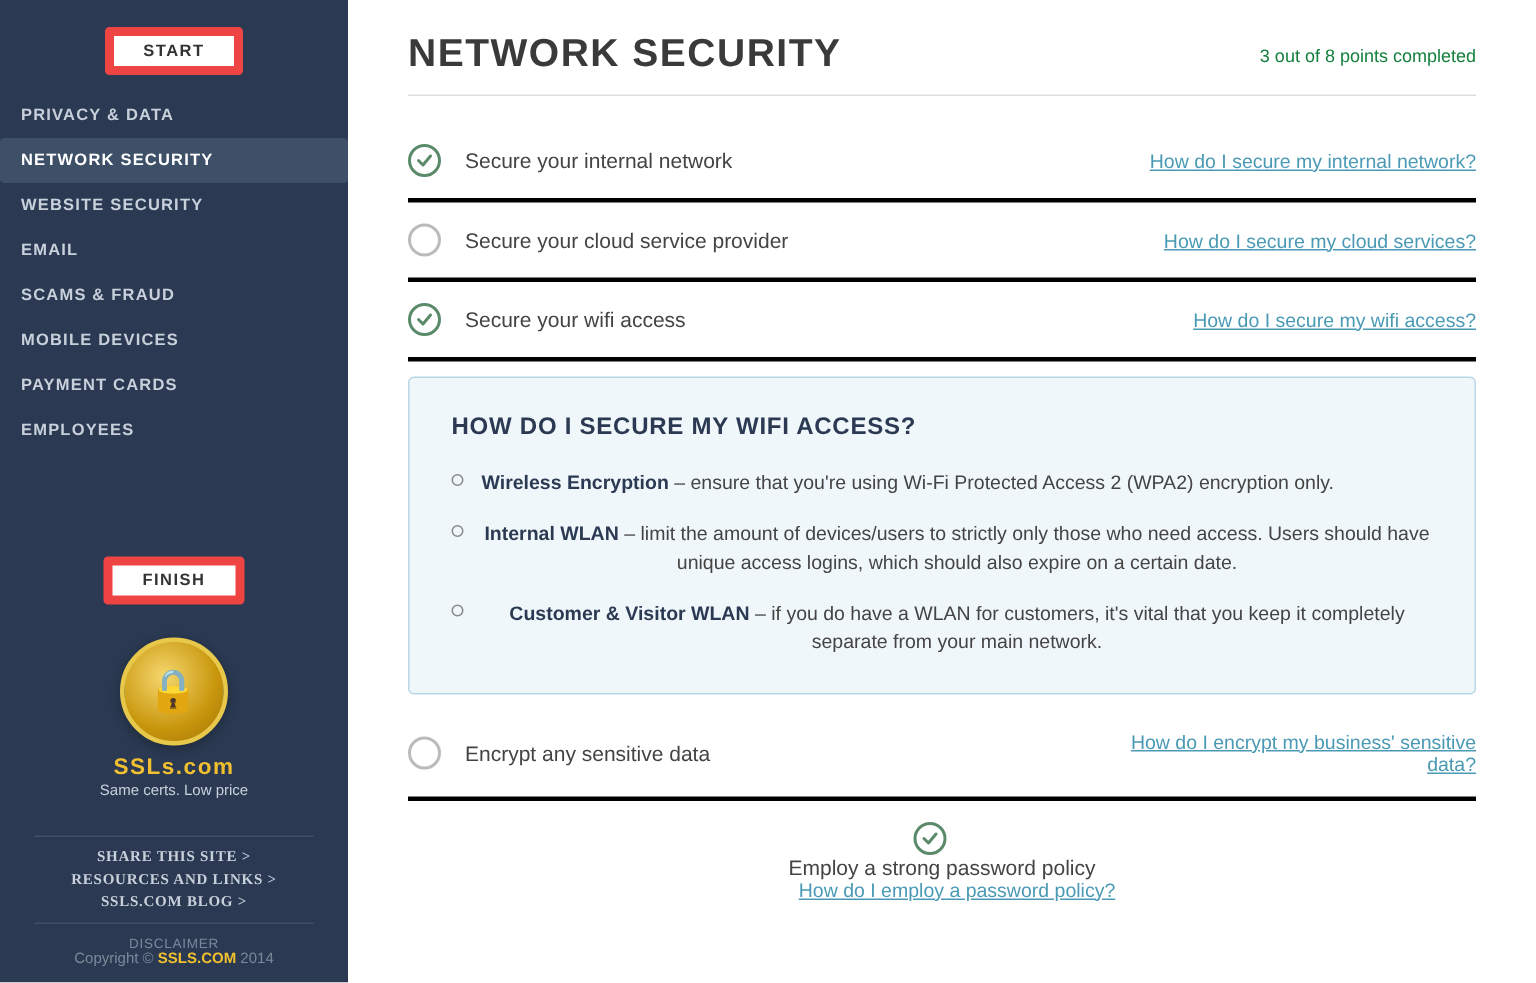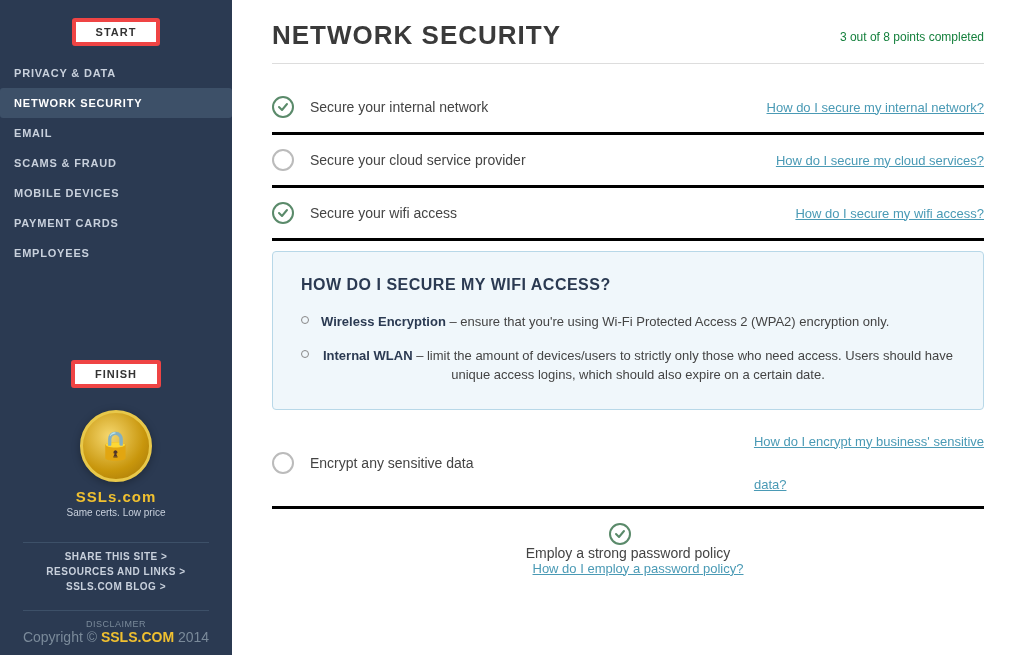--- a/index.html
+++ b/index.html
@@ -14,21 +14,21 @@
       display: flex;
       flex-direction: column;
       align-items: center;
       padding-top: 10px;
       padding-bottom: 10px;
     }
 
     .btn-start, .btn-finish {
       background: #fff;
       color: #333;
-      border: 4px solid #ef4444;
+      border: 6px solid #ef4444;
       border-radius: 3px;
       padding: 4px 20px;
       font-size: 11px;
       font-weight: bold;
       letter-spacing: 1px;
       cursor: pointer;
       margin: 8px 0 12px 0;
     }
 
     .sidebar-nav {
@@ -92,21 +92,21 @@
       font-size: 10px;
       color: #c8d0dc;
       margin-top: 2px;
     }
 
     .sidebar-links {
       display: flex;
       flex-direction: column;
       align-items: center;
       gap: 4px;
-      margin-bottom: 10px;
+      font-family: Liberation Serif, serif;
     }
 
     .sidebar-link {
       font-size: 10px;
       color: #c8d0dc;
       cursor: pointer;
       letter-spacing: 0.5px;
       font-weight: bold;
     }
 
@@ -118,21 +118,21 @@
     }
 
     .sidebar-disclaimer {
       font-size: 9px;
       color: #7a8a9a;
       text-align: center;
       letter-spacing: 0.5px;
     }
 
     .sidebar-copyright {
-      font-size: 14px;
+      font-size: 10px;
       color: #7a8a9a;
       text-align: center;
     }
 
     .ssls-highlight {
       color: #f0c030;
       font-weight: bold;
     }
 
     
@@ -261,43 +261,43 @@
     }
 
     .panel-item-text b {
       color: #2b3a52;
       font-weight: bold;
     }
 
     .multi-line-link {
       display: flex;
       flex-direction: column;
-      align-items: flex-start;
+      align-items: flex-end;
       margin-left: 20px;
-      gap: 28px;
     }
 
     .multi-line-link a {
       font-size: 13px;
       color: #4a9ab5;
       text-decoration: underline;
       cursor: pointer;
       text-align: right;
     }
   </style>
 </head>
 <body>
 
 <div id="sidebar">
   <button class="btn-start">START</button>
 
   <nav class="sidebar-nav">
 
   <div class="sidebar-nav-item">PRIVACY &amp; DATA</div>
       <div class="sidebar-nav-item active">NETWORK SECURITY</div>
+      <div class="sidebar-nav-item">WEBSITE SECURITY</div>
       <div class="sidebar-nav-item">EMAIL</div>
       <div class="sidebar-nav-item">SCAMS &amp; FRAUD</div>
       <div class="sidebar-nav-item">MOBILE DEVICES</div>
       <div class="sidebar-nav-item">PAYMENT CARDS</div>
       <div class="sidebar-nav-item">EMPLOYEES</div>
     </nav>
 
   <button class="btn-finish">FINISH</button>
 
   <div class="sidebar-logo-area">
@@ -360,20 +360,24 @@
       <div class="expanded-panel">
         <div class="panel-title">HOW DO I SECURE MY WIFI ACCESS?</div>
         <div class="panel-item">
           <div class="panel-bullet"></div>
           <span class="panel-item-text"><b>Wireless Encryption</b> – ensure that you're using Wi-Fi Protected Access 2 (WPA2) encryption only.</span>
         </div>
         <div class="panel-item">
           <div class="panel-bullet"></div>
           <span class="panel-item-text"><b>Internal WLAN</b> – limit the amount of devices/users to strictly only those who need access. Users should have unique access logins, which should also expire on a certain date.</span>
         </div>
+        <div class="panel-item">
+          <div class="panel-bullet"></div>
+          <span class="panel-item-text"><b>Customer &amp; Visitor WLAN</b> – if you do have a WLAN for customers, it's vital that you keep it completely separate from your main network.</span>
+        </div>
       </div>
       <div class="checklist-item">
         <div class="check-icon unchecked"></div>
         <span class="checklist-label">Encrypt any sensitive data</span>
         <div class="multi-line-link">
           <a>How do I encrypt my business' sensitive</a>
           <a>data?</a>
         </div>
       </div>
       <div class="checklist-item">

